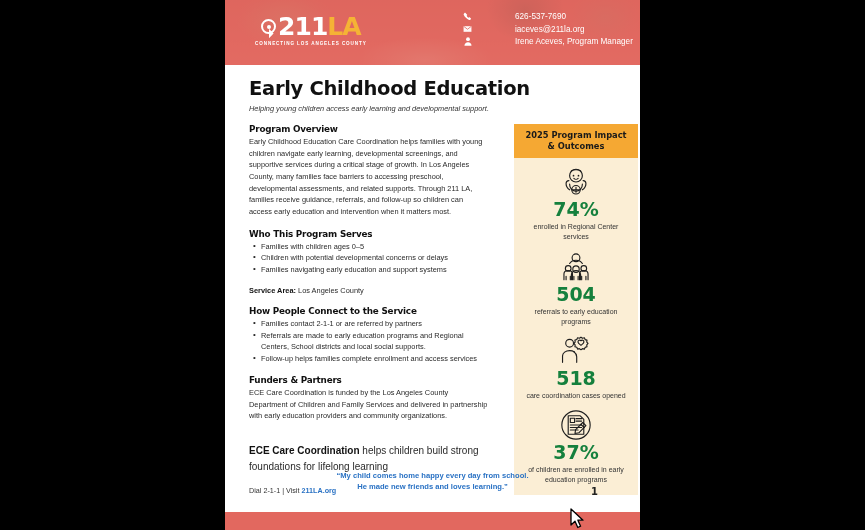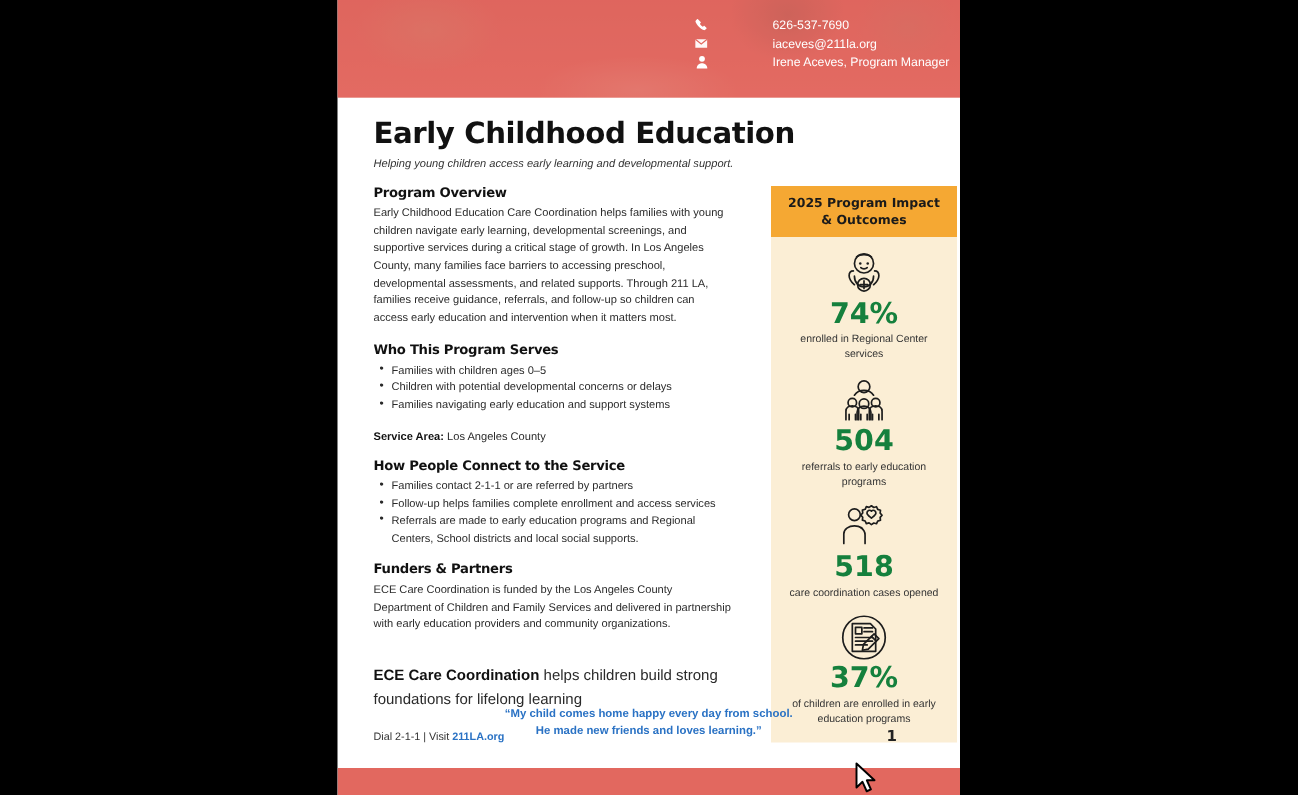--- a/index.html
+++ b/index.html
@@ -183,20 +183,28 @@
 </head>
 <body>
 
 <div class="screen">
   <div class="page">
 
     <div class="header">
       <div class="header-photo"></div>
       <div class="header-tint"></div>
 
+      <div class="logo">
+        <div class="logo-row">
+          <span class="logo-mark"></span>
+          <span class="logo-211">211</span>
+          <span class="logo-la">LA</span>
+        </div>
+        <div class="logo-tag">CONNECTING LOS ANGELES COUNTY</div>
+      </div>
 
       <div class="contact">
         <div class="contact-row">
           <span class="contact-ico">
             <svg width="9" height="9" viewBox="0 0 16 16" fill="#fff">
                 <path d="M3 1.5 1.6 3a1.6 1.6 0 0 0-.3 1.8c.8 2 2.3 4 3.9 5.6 1.6 1.6 3.6 3.1 5.6 3.9.6.2 1.3.1 1.8-.3l1.5-1.4c.3-.3.3-.7 0-1l-2.2-2.2c-.3-.3-.7-.3-1 0l-.9.9c-1.4-.7-2.9-2.2-3.6-3.6l.9-.9c.3-.3.3-.7 0-1L4.1 1.5c-.3-.3-.8-.3-1.1 0z"></path>
               </svg>
           </span>
           <span class="contact-txt">626-537-7690</span>
         </div>
@@ -246,22 +254,22 @@
           <div class="service-area">
             <b>Service Area:</b>
             <span>Los Angeles County</span>
           </div>
 
           <div class="gap"></div>
 
           <h3 class="sec">How People Connect to the Service</h3>
           <ul class="bullets">
             <li>Families contact 2-1-1 or are referred by partners</li>
+            <li>Referrals are made to early education programs and Regional Centers, School districts and local social supports.</li>
             <li>Follow-up helps families complete enrollment and access services</li>
-            <li>Referrals are made to early education programs and Regional Centers, School districts and local social supports.</li>
           </ul>
 
           <div class="gap"></div>
 
           <h3 class="sec">Funders &amp; Partners</h3>
           <p class="para">ECE Care Coordination is funded by the Los Angeles County Department of Children and Family Services and delivered in partnership with early education providers and community organizations.</p>
 
           <div class="gap"></div>
 
           <div class="ece-line">

